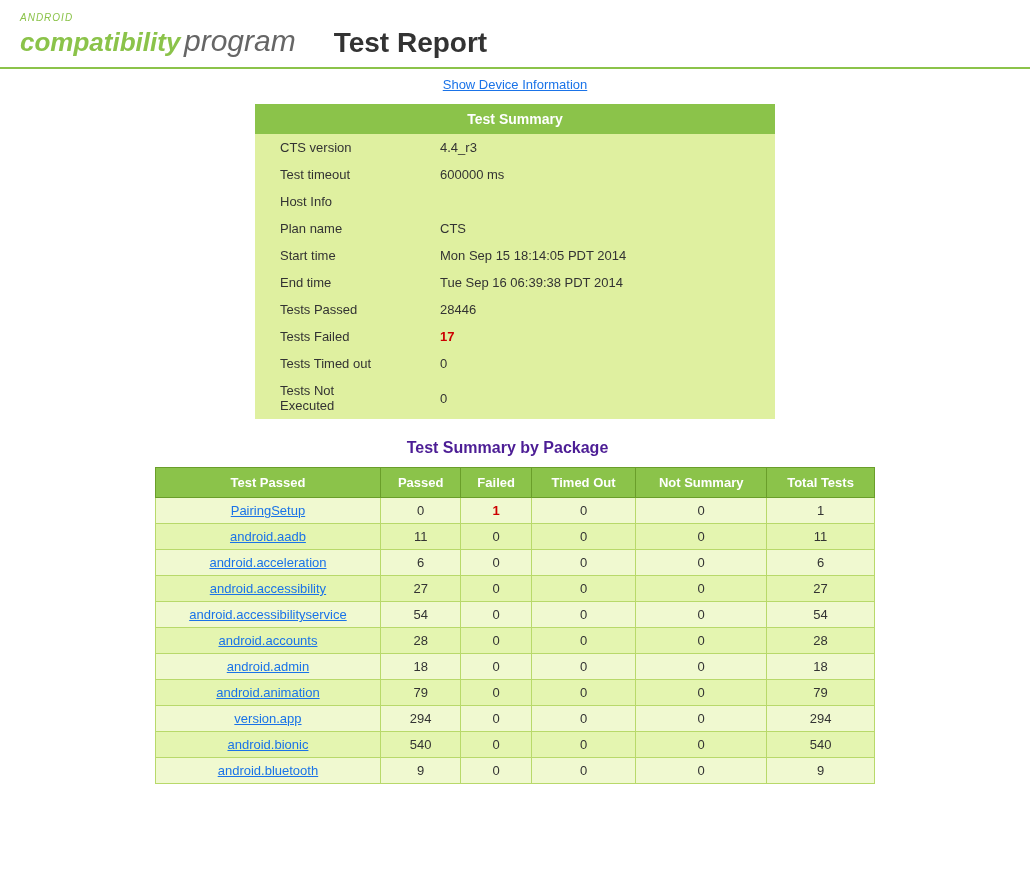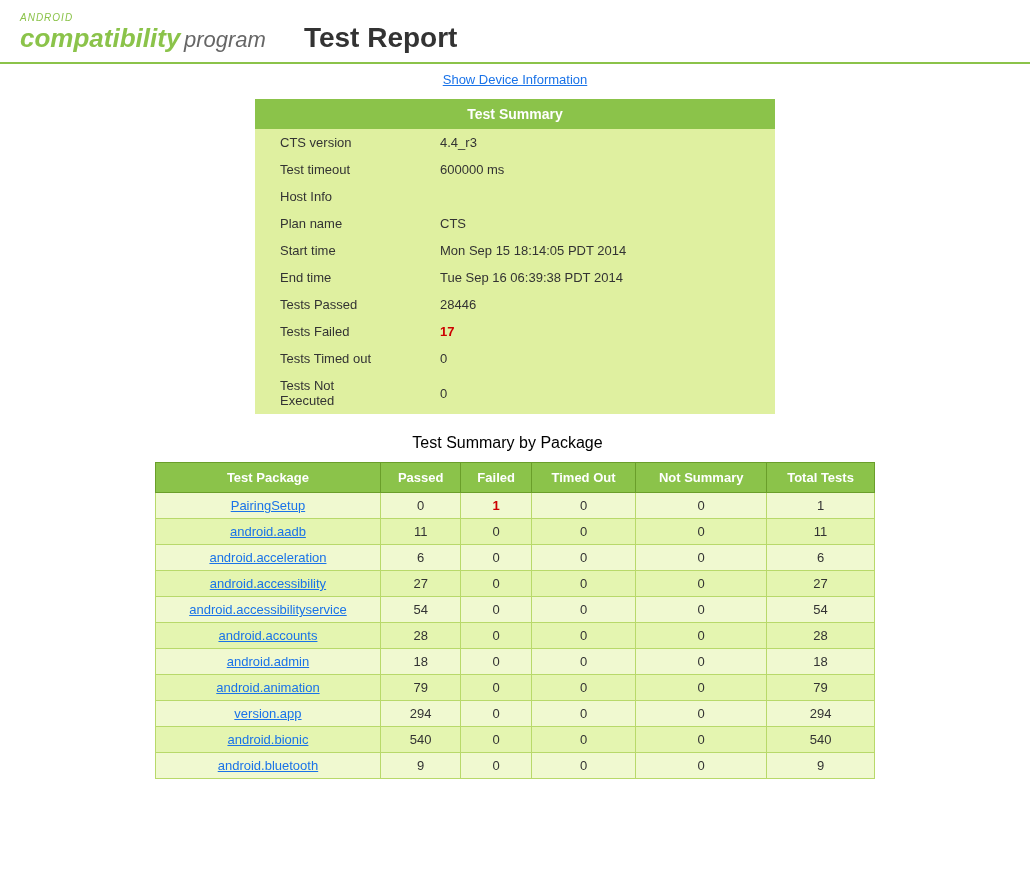--- a/index.html
+++ b/index.html
@@ -28,21 +28,21 @@
       font-style: italic;
     }
     #logo-compat {
       font-size: 26px;
       color: #8bc34a;
       font-weight: bold;
       font-style: italic;
       line-height: 1.2;
     }
     #logo-program {
-      font-size: 22px;
+      font-size: 30px;
       color: #666;
       font-style: italic;
       line-height: 1.2;
     }
     #page-title-text {
       font-size: 28px;
       font-weight: bold;
       color: #333;
       margin-left: 18px;
     }
@@ -82,22 +82,22 @@
       width: 160px;
     }
     #summary-table .summary-row td.fail-val {
       color: #cc0000;
       font-weight: bold;
     }
     
     #pkg-title {
       text-align: center;
       font-size: 16px;
-      font-weight: normal;
-      color: #000000;
+      font-weight: bold;
+      color: #4c1d95;
       margin: 10px 15px 10px 0;
     }
     #pkg-container {
       width: 720px;
       margin: 0 auto;
     }
     #pkg-table {
       width: 100%;
       border-collapse: collapse;
       border: 1px solid #8bc34a;
@@ -199,21 +199,21 @@
       </tbody>
   </table>
 </div>
 
 <div id="pkg-title">Test Summary by Package</div>
 
 <div id="pkg-container">
   <table id="pkg-table">
     <thead id="pkg-thead">
     <tr>
-          <th>Test Package</th>
+          <th>Test Passed</th>
           <th>Passed</th>
           <th>Failed</th>
           <th>Timed Out</th>
           <th>Not Summary</th>
           <th>Total Tests</th>
         </tr>
       </thead>
     <tbody id="pkg-tbody">
     <tr>
           <td><a href="#">PairingSetup</a></td>

